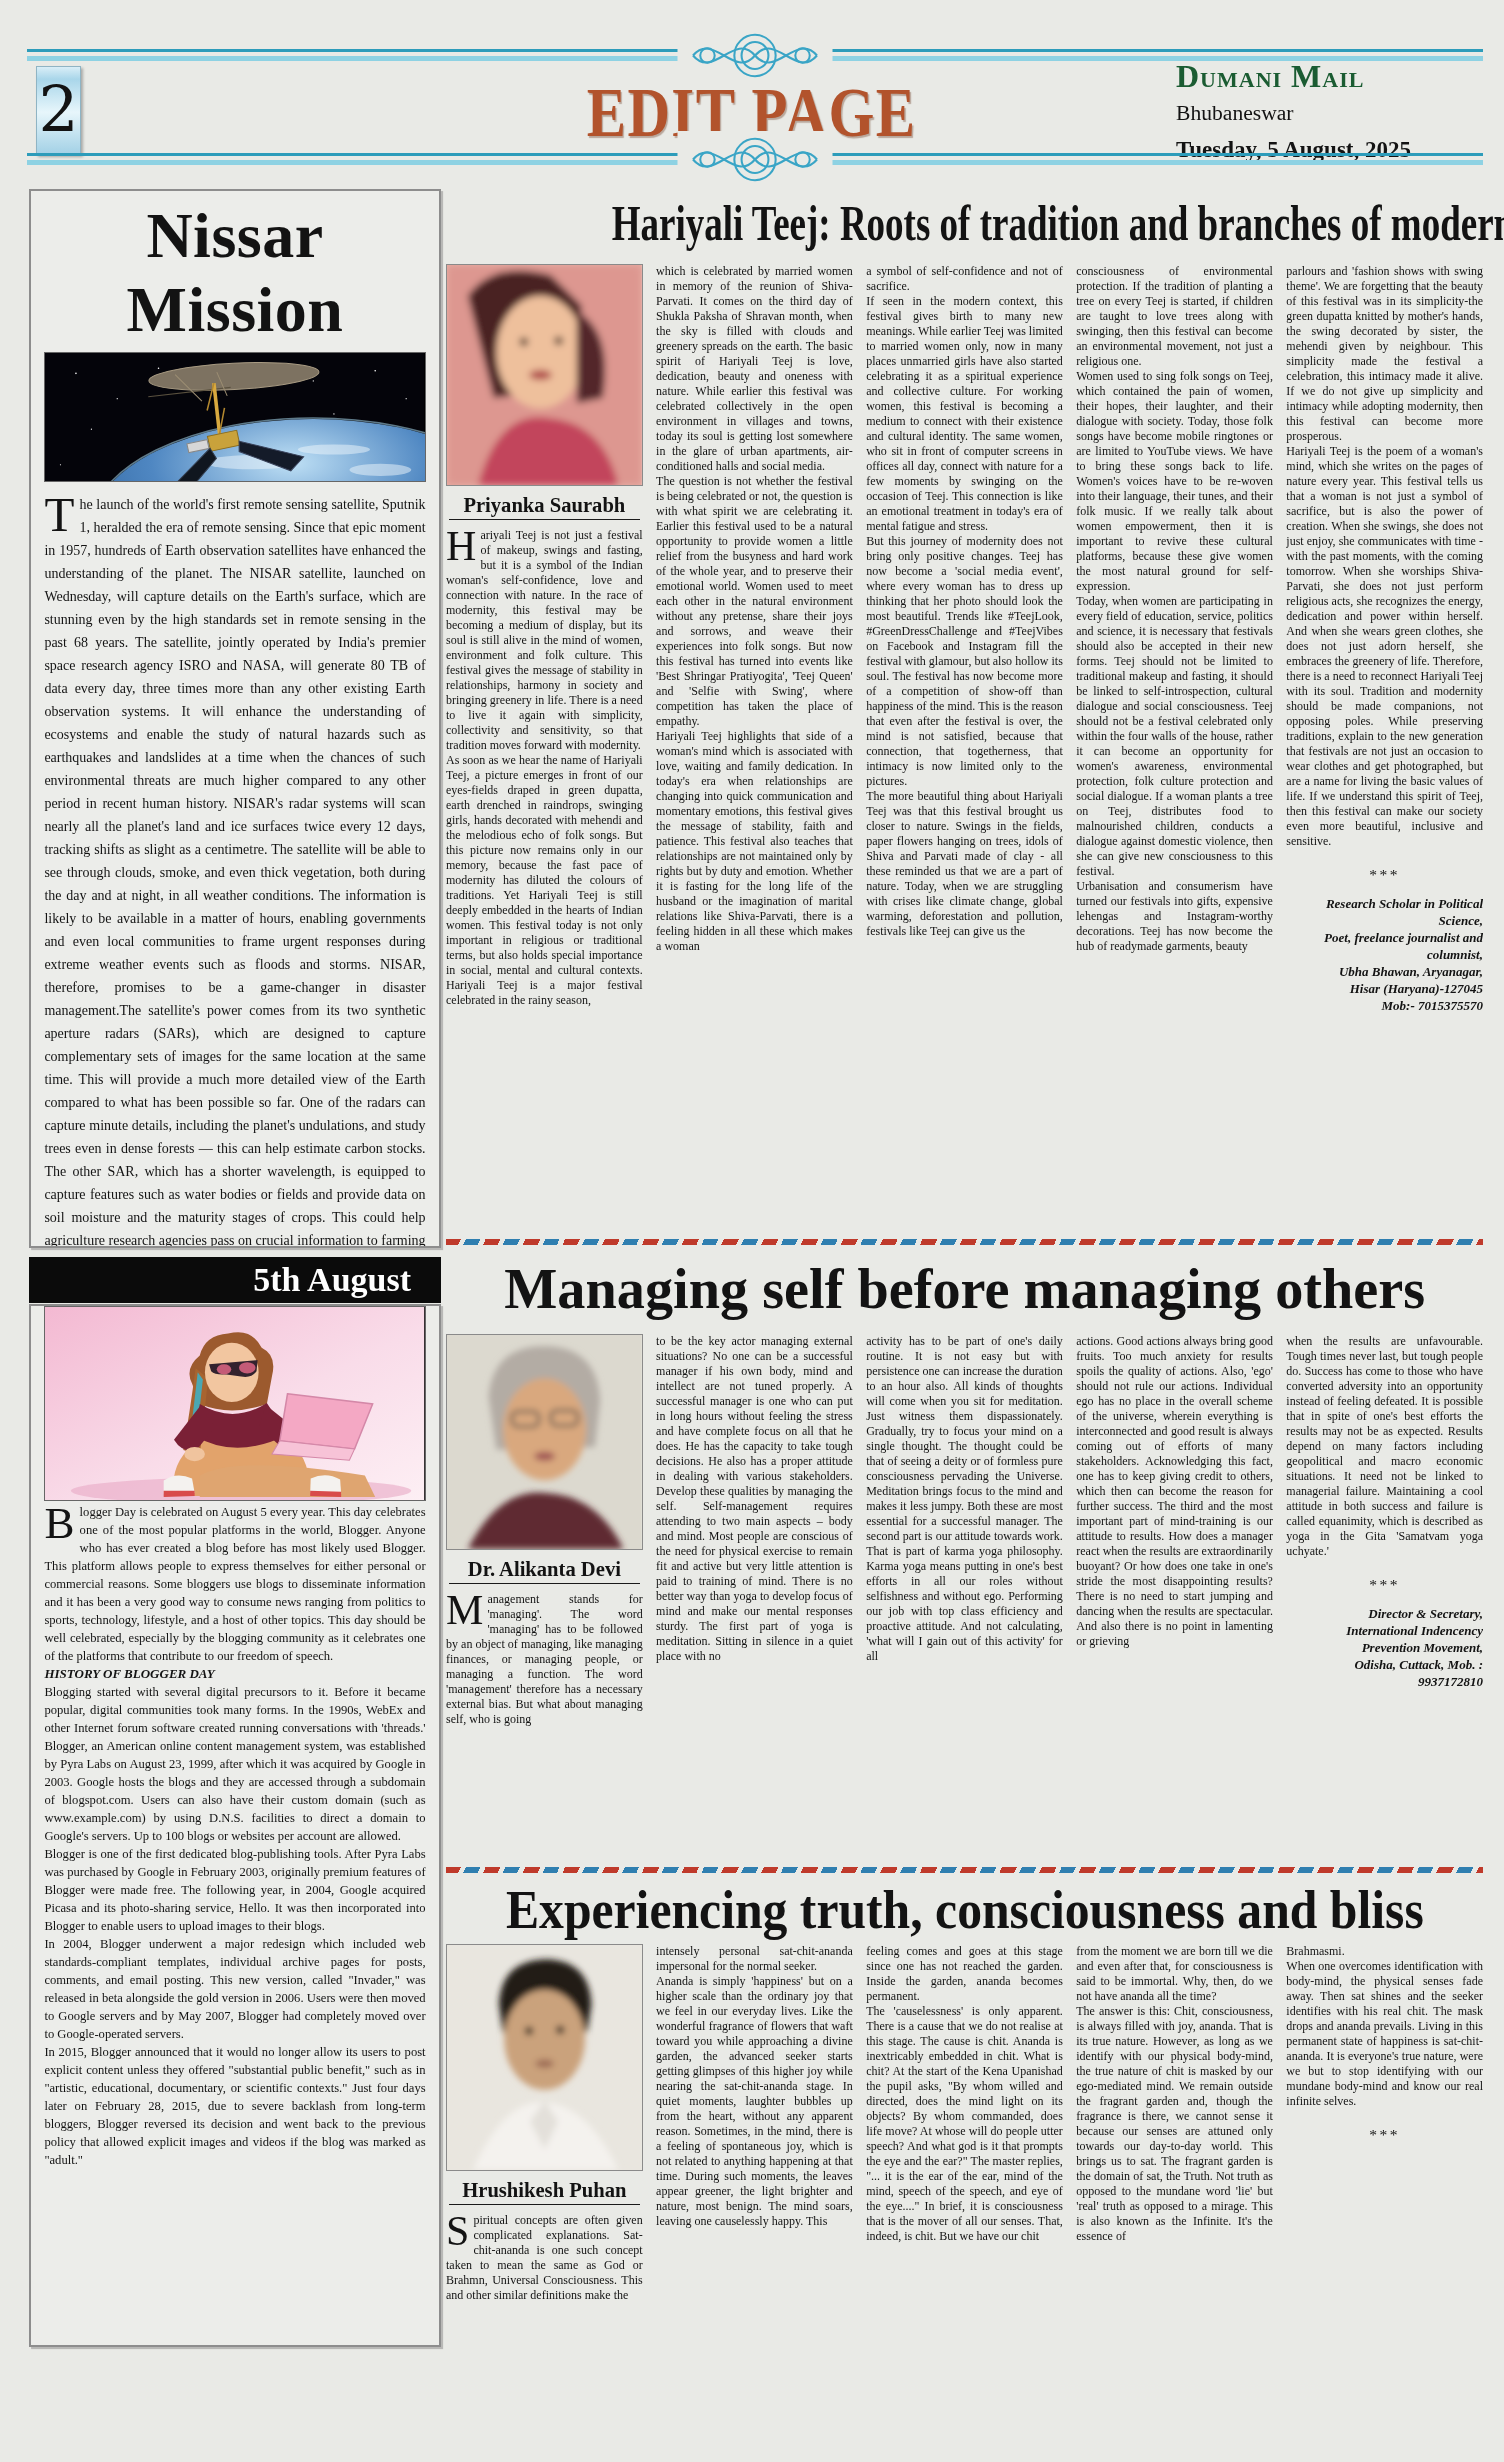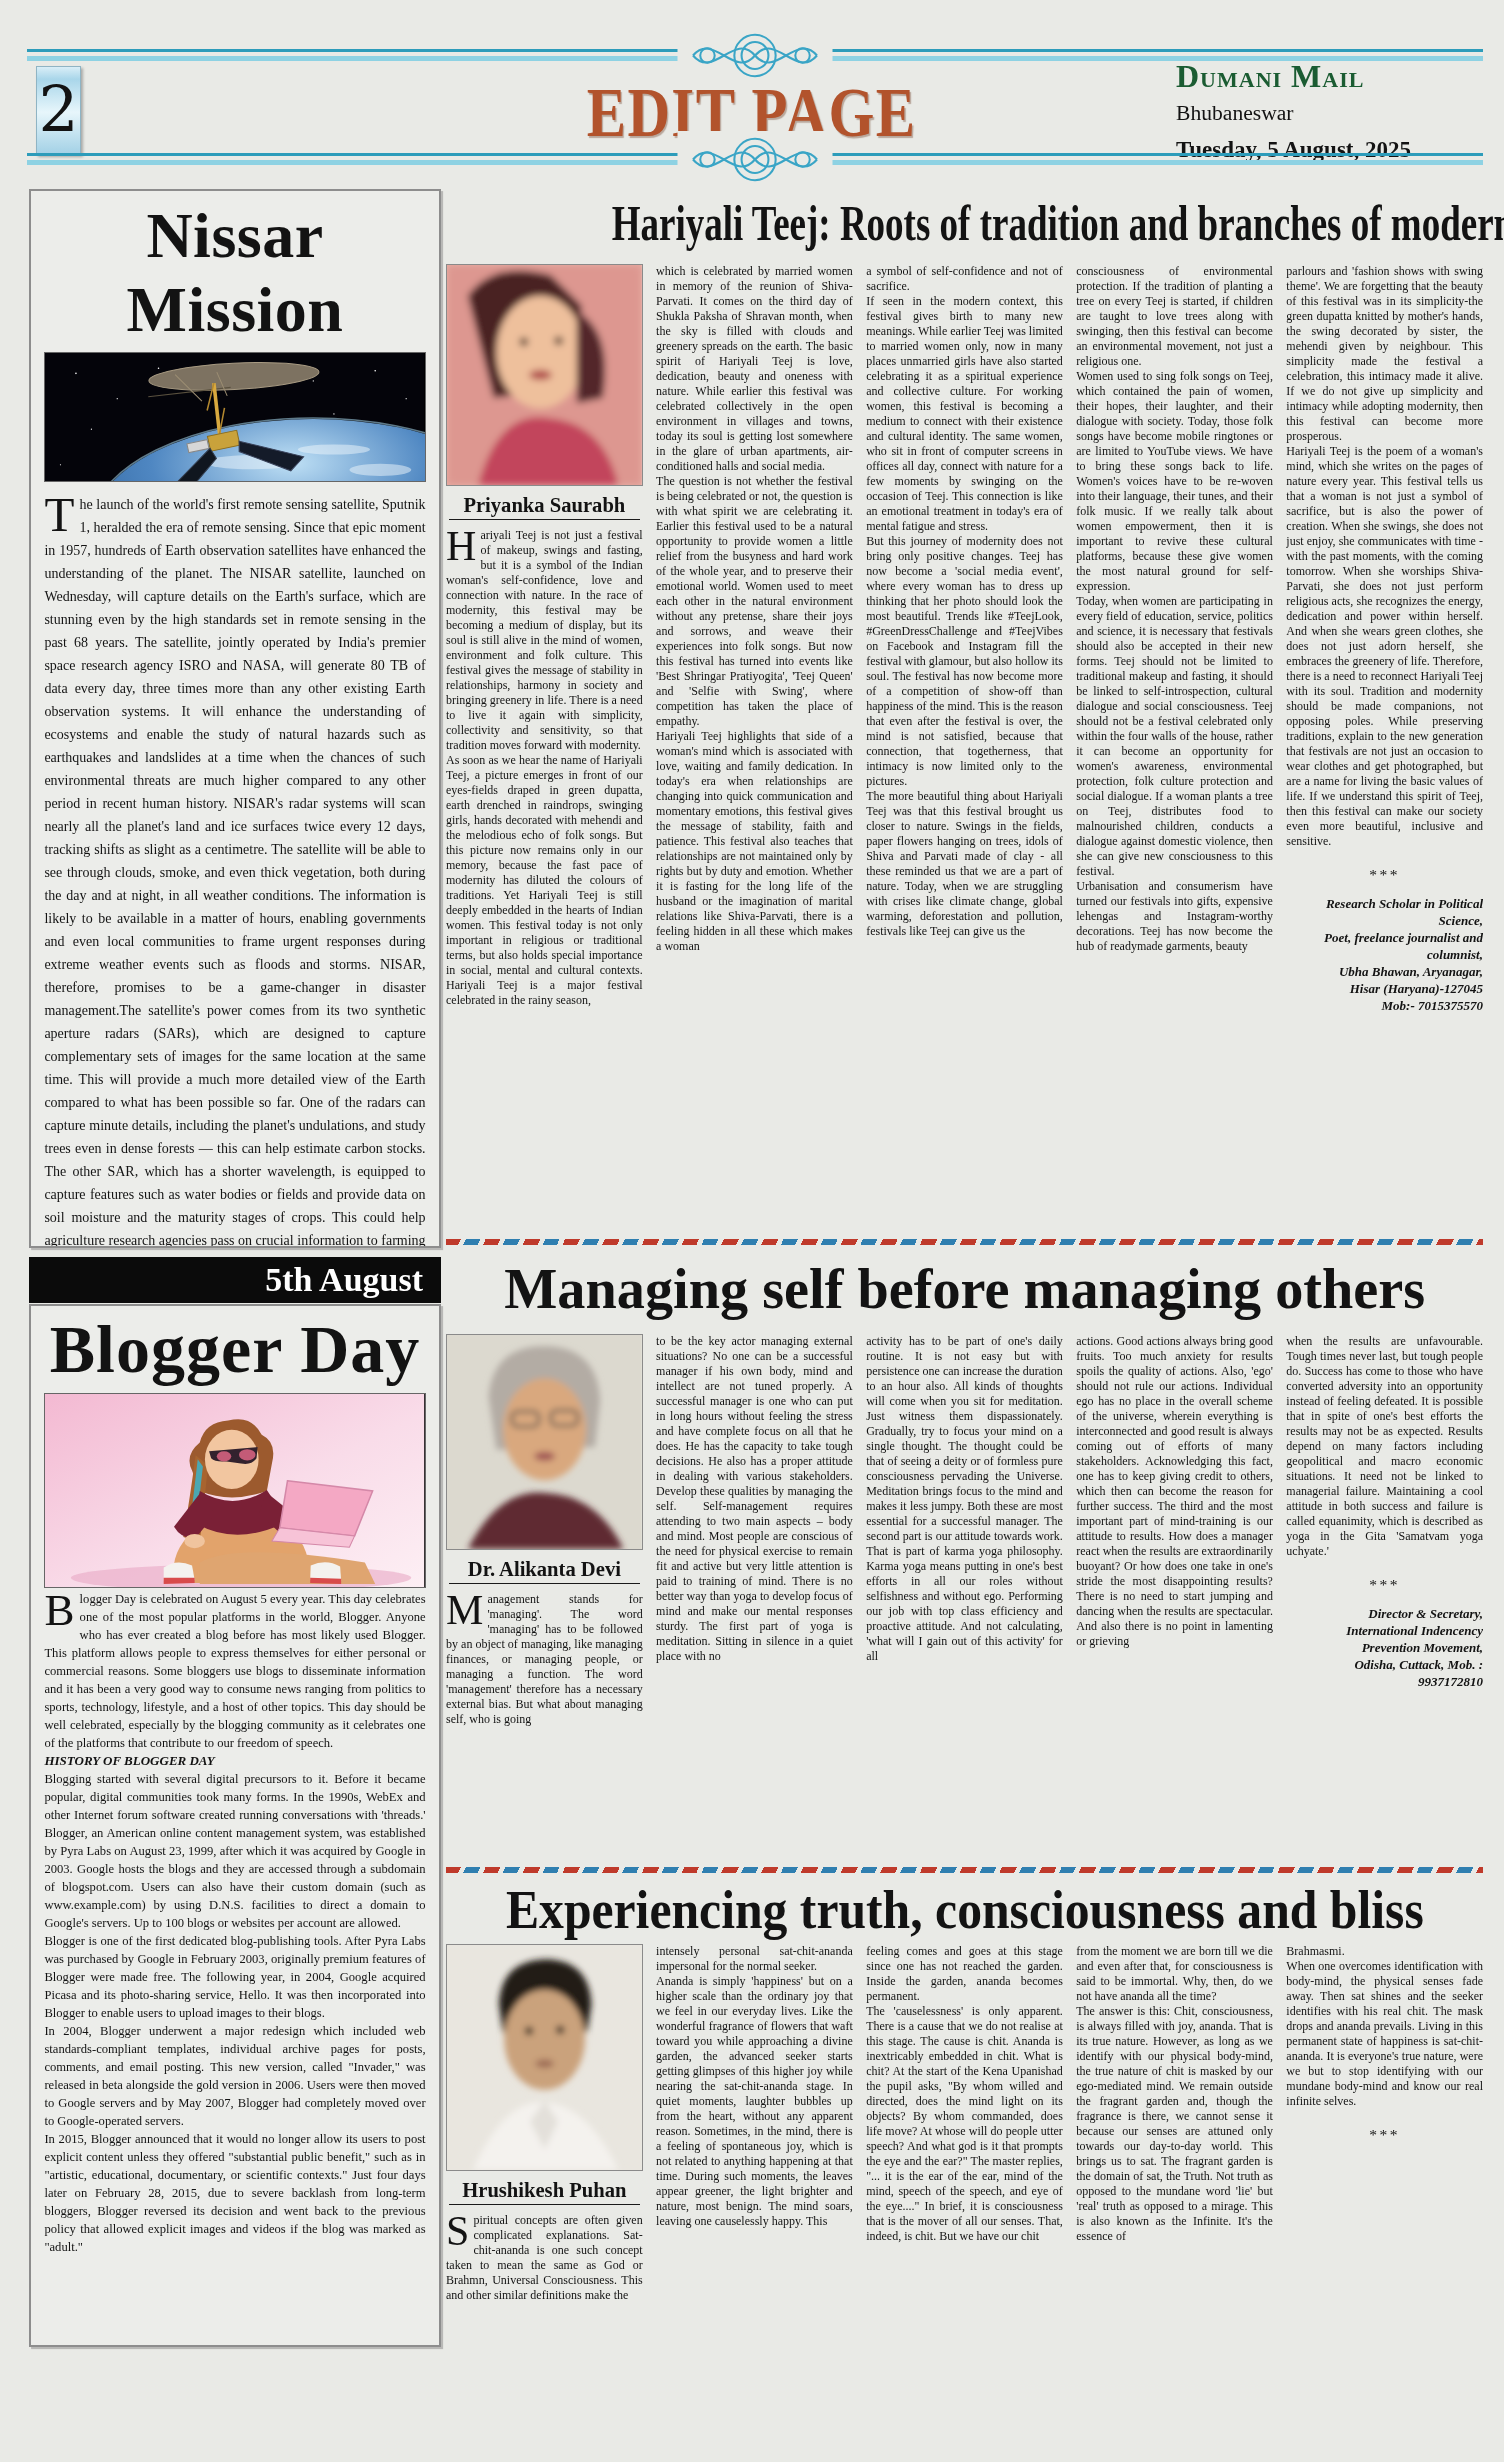--- a/index.html
+++ b/index.html
@@ -28,21 +28,21 @@
 
   
   .leftbox { position:absolute; left:29px; width:412px; background:#ecedea;
       border:2.1px solid #8d8d8d; box-shadow:2.1px 2.1px 0 rgba(125,125,125,.45);
       padding:0 13.4px; overflow:hidden; }
   #nissar-box  { top:189px;  height:1059px; }
   #nissar-title { font-size:64px; font-weight:bold; text-align:center; margin:8.2px 0 5.2px; letter-spacing:0.5px; }
   .boxpic { width:100%; display:block; border:0.5px solid #666; background:#000; }
   #nissar-text { margin-top:10.3px; font-size:14px; line-height:23px; text-align:justify; height:848px; overflow:hidden; }
   #kicker-bar { position:absolute; left:29px; top:1257px; width:412px; height:46px; background:#0b0b0b;
-      color:#fff; font-size:34px; font-weight:bold; text-align:right; line-height:45px; padding-right:18px; }
+      color:#fff; font-size:34px; font-weight:bold; text-align:right; line-height:45px; padding-right:30px; }
   #blogger-box { top:1304px; height:1043px; }
   #blogger-title { font-size:68px; font-weight:bold; margin:4.1px 0 4.1px; text-align:center; letter-spacing:1px; }
   #blogger-text { margin-top:2px; font-size:12.6px; line-height:18px; text-align:justify; height:736px; overflow:hidden; }
   #blogger-text .subhead { font-weight:bold; font-style:italic; font-size:13px; }
   .dcT > p:first-child::first-letter, .dcT::first-letter
       { float:left; font-size:49px; line-height:39px; padding:2.1px 5.2px 0 0; }
   .dcB::first-letter { float:left; font-size:45px; line-height:36px; padding:2.1px 5.2px 0 0; }
   .dcS > p:first-child::first-letter
       { float:left; font-size:42px; line-height:33px; padding:2.1px 4.1px 0 0; }
 
@@ -158,21 +158,20 @@
   </svg>
   <div id="nissar-text" class="dcT">
       <p class="bodypara">The launch of the world's first remote sensing satellite, Sputnik 1, heralded the era of remote sensing. Since that epic moment in 1957, hundreds of Earth observation satellites have enhanced the understanding of the planet. The NISAR satellite, launched on Wednesday, will capture details on the Earth's surface, which are stunning even by the high standards set in remote sensing in the past 68 years. The satellite, jointly operated by India's premier space research agency ISRO and NASA, will generate 80 TB of data every day, three times more than any other existing Earth observation systems. It will enhance the understanding of ecosystems and enable the study of natural hazards such as earthquakes and landslides at a time when the chances of such environmental threats are much higher compared to any other period in recent human history. NISAR's radar systems will scan nearly all the planet's land and ice surfaces twice every 12 days, tracking shifts as slight as a centimetre. The satellite will be able to see through clouds, smoke, and even thick vegetation, both during the day and at night, in all weather conditions. The information is likely to be available in a matter of hours, enabling governments and even local communities to frame urgent responses during extreme weather events such as floods and storms. NISAR, therefore, promises to be a game-changer in disaster management.The satellite's power comes from its two synthetic aperture radars (SARs), which are designed to capture complementary sets of images for the same location at the same time. This will provide a much more detailed view of the Earth compared to what has been possible so far. One of the radars can capture minute details, including the planet's undulations, and study trees even in dense forests — this can help estimate carbon stocks. The other SAR, which has a shorter wavelength, is equipped to capture features such as water bodies or fields and provide data on soil moisture and the maturity stages of crops. This could help agriculture research agencies pass on crucial information to farming communities.Placing two SARs on one satellite was a major engineering challenge. That's one reason NISAR was more than 15 years in the making.</p>
       <p class="bodypara">The project was initiated by NASA in 2008. ISRO joined the endeavour four years later. The Indian space agency's contribution was crucial to the mission. It designed and built one of the radar systems, created the data handling and downlinking systems and provided NISAR's launch vehicle, the GSLV-F16. The collaboration was spared the funding cuts inflicted on NASA by the Trump administration. Its success is a message to the US President that high science is almost impossible without meaningful partnerships between nations.</p>
     </div>
 </div>
 
 <div id="kicker-bar">5th August</div>
 
 <div class="leftbox" id="blogger-box">
-  <h1 id="blogger-title">Blogger Day</h1>
   <svg class="boxpic" viewBox="0 0 735 378" preserveAspectRatio="none" style="height:195px">
     <defs>
       <linearGradient id="pinkG" x1="0" y1="0" x2="1" y2="1">
         <stop offset="0%" stop-color="#f3b9d2"></stop>
           <stop offset="55%" stop-color="#f9dce9"></stop>
           <stop offset="100%" stop-color="#fdeff4"></stop>
       </linearGradient>
     </defs>
     <rect width="735" height="378" fill="url(#pinkG)"></rect>
     <ellipse cx="380" cy="360" rx="330" ry="26" fill="#e7a9c4" opacity=".6"></ellipse>

